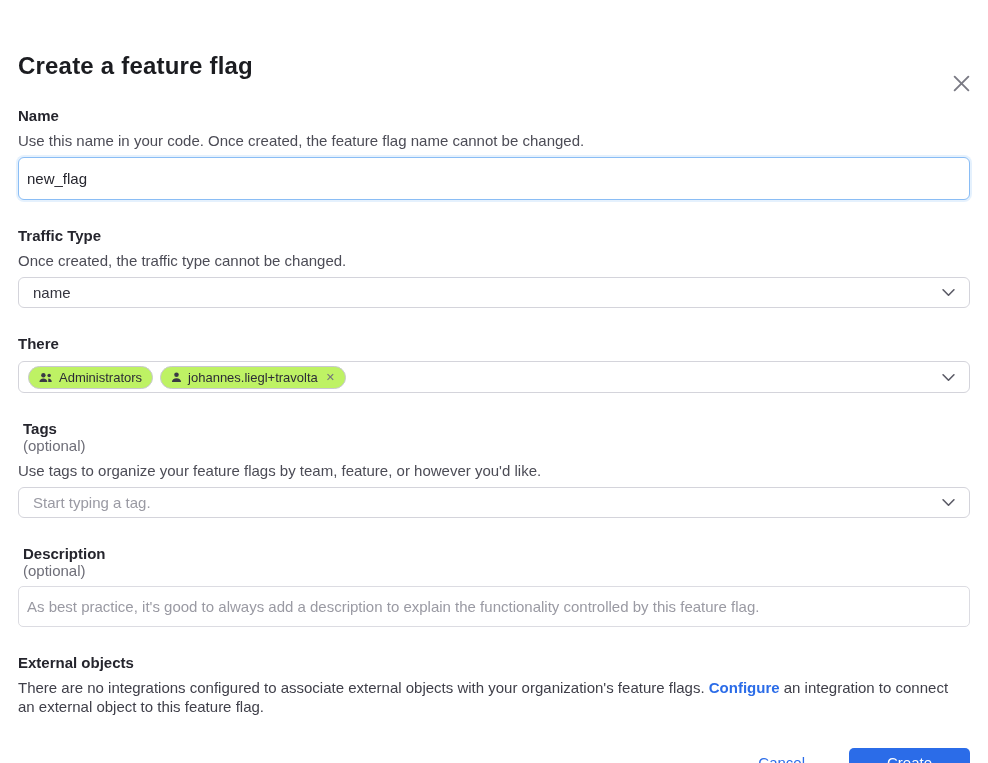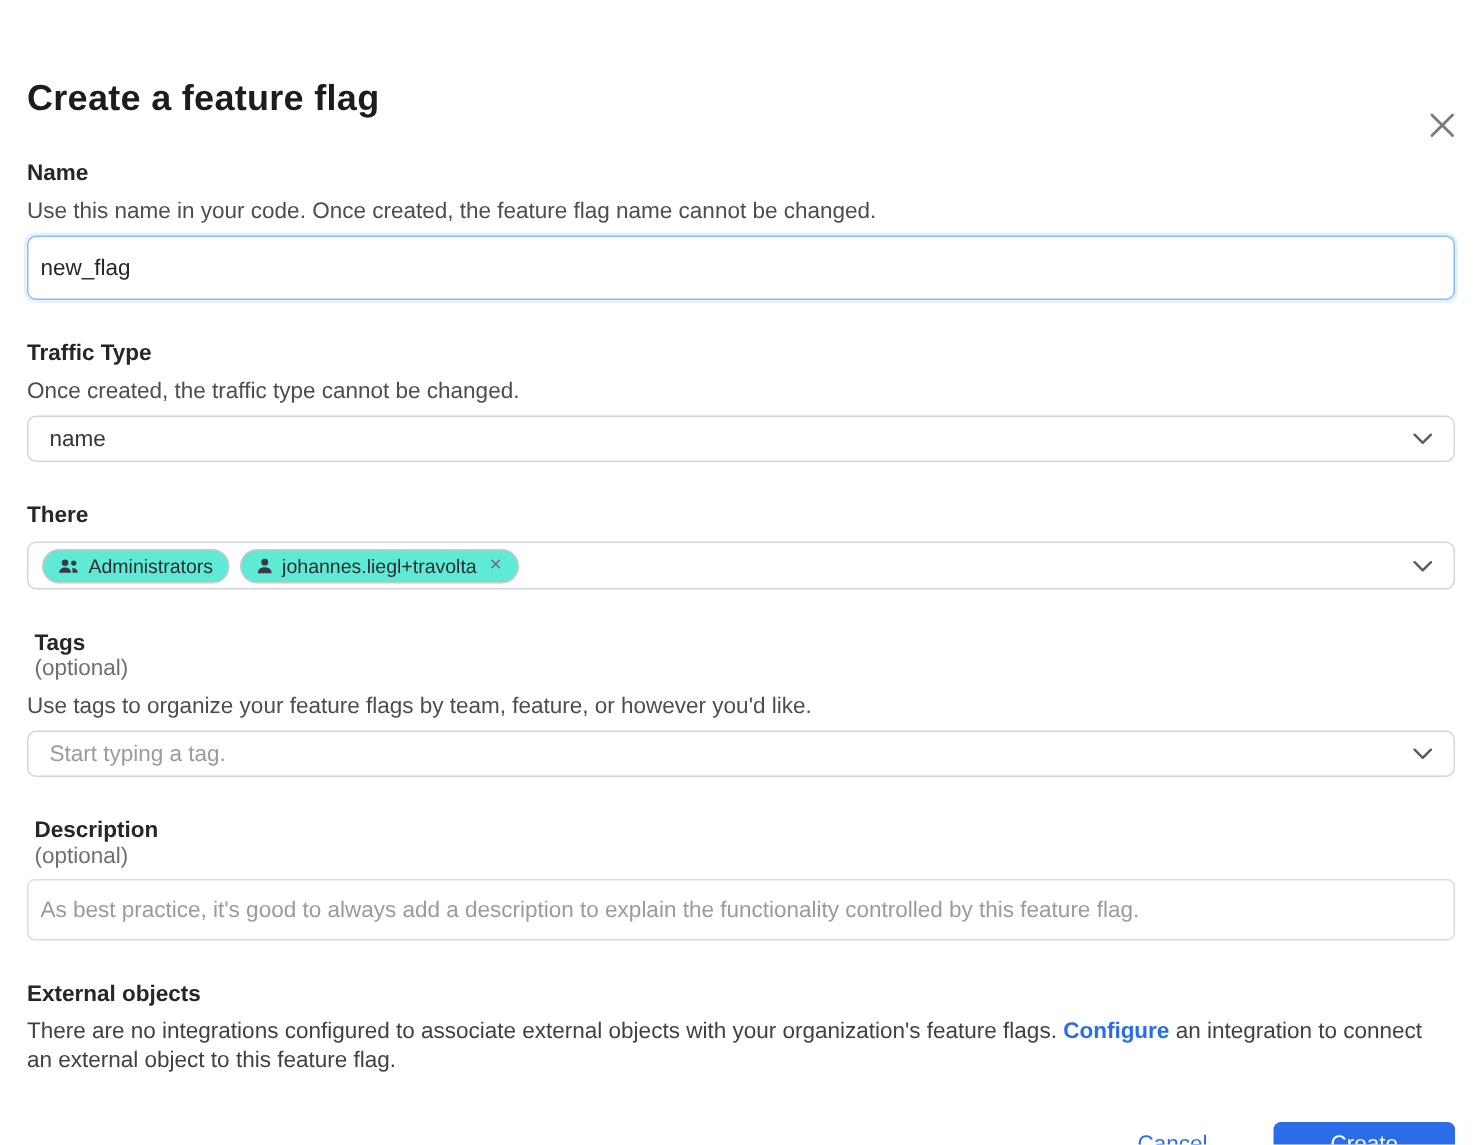--- a/index.html
+++ b/index.html
@@ -100,21 +100,21 @@
     cursor: pointer;
   }
   .owners-field .chevron-wrap { margin-left: auto; display: flex; align-items: center; }
 
   .chip {
     display: inline-flex;
     align-items: center;
     gap: 6px;
     height: 23px;
     padding: 0 10px;
-    background: #5eead4;
+    background: #bef264;
     border: 1px solid #c8c8d0;
     border-radius: 12px;
     font-size: 13px;
     color: #2c2c36;
     white-space: nowrap;
   }
   .chip .remove {
     color: #73737d;
     font-size: 11px;
     line-height: 1;

